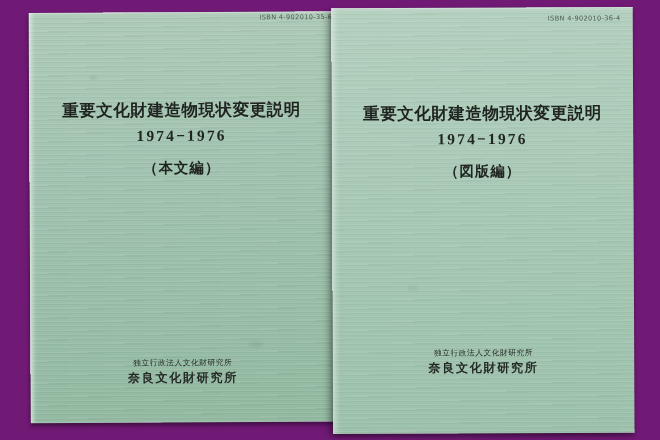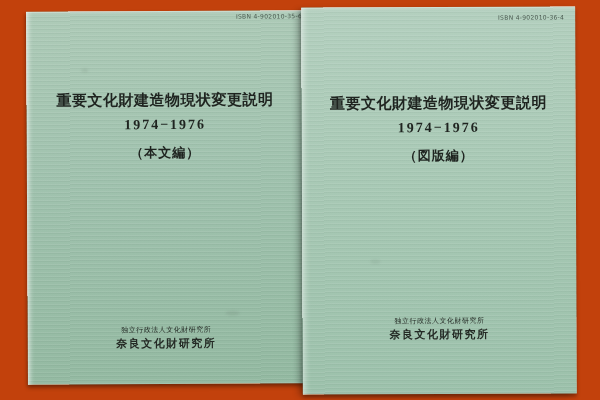--- a/index.html
+++ b/index.html
@@ -5,21 +5,21 @@
   html, body {
     margin: 0;
     padding: 0;
     background: #ffffff;
     font-family: "Liberation Serif", "DejaVu Serif", serif;
   }
   .photo {
     position: relative;
     width: 600px;
     height: 400px;
-    background: #c2410c;
+    background: #701a75;
     overflow: hidden;
   }
   .book {
     position: absolute;
     box-sizing: border-box;
   }
   
   .book-left {
     left: 27px;
     top: 11px;

